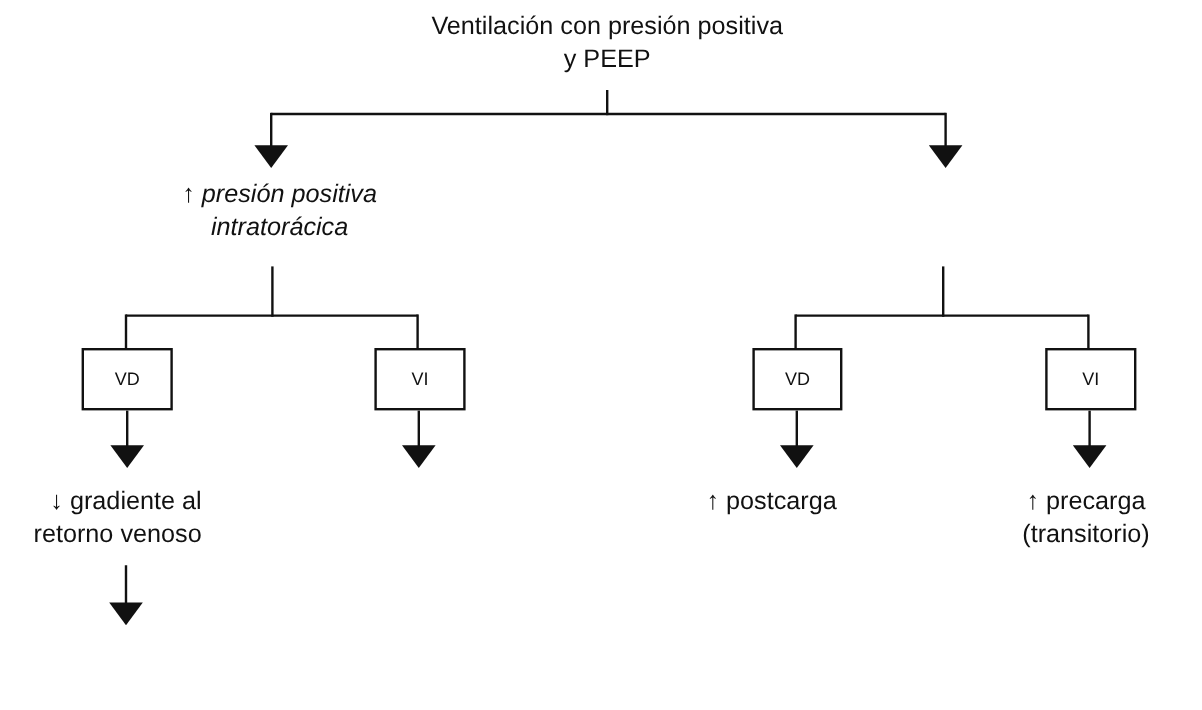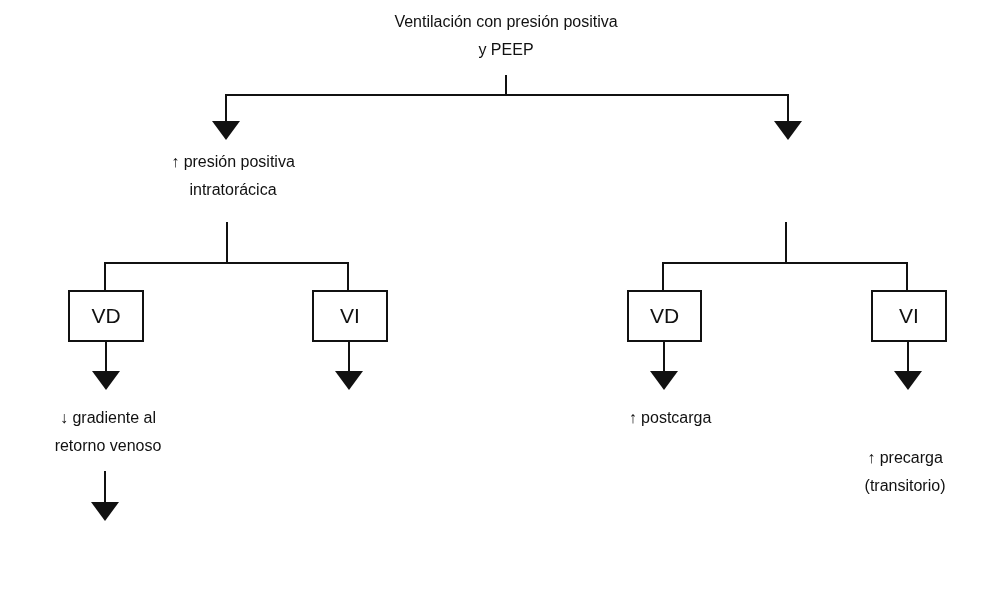--- a/index.html
+++ b/index.html
@@ -26,37 +26,37 @@
     stroke-width:2;
     fill:none;
   }
   .connectors path.head{
     fill:var(--ink);
     stroke:none;
   }
   .label{
     position:absolute;
     transform:translateX(-50%);
-    font-size:16px;
+    font-size:21px;
     line-height:28px;
     text-align:center;
     white-space:pre-line;
     letter-spacing:0px;
   }
   .node-box{
     position:absolute;
     box-sizing:border-box;
     width:76px;
     height:52px;
     border:2px solid var(--ink);
     background:var(--bg);
     display:flex;
     align-items:center;
     justify-content:center;
-    font-size:21px;
+    font-size:15px;
   }
 </style>
 </head>
 <body>
 
 <div class="stage">
 
   <svg class="connectors" viewBox="0 0 1002 592" xmlns="http://www.w3.org/2000/svg">
 
     <g>
@@ -101,28 +101,28 @@
 
     <g>
       <path d="M105 471 V504"></path>
       <path class="head" d="M91 502 L119 502 L105 521 Z"></path>
     </g>
   </svg>
 
   <div class="label" style="left:506px;top:8px;">Ventilación con presión positiva
 y PEEP</div>
 
-  <div class="label" style="left:233px;top:148px;">↑ presión positiva
+  <div class="label" style="left:233px;top:148px;font-style:italic;">↑ presión positiva
 intratorácica</div>
 
   <div class="node-box" style="left:68px;top:290px;">VD</div>
   <div class="node-box" style="left:312px;top:290px;">VI</div>
   <div class="node-box" style="left:627px;top:290px;width:75px;">VD</div>
   <div class="node-box" style="left:871px;top:290px;">VI</div>
 
-  <div class="label" style="left:108px;top:404px;">↓ gradiente al
+  <div class="label" style="left:98px;top:404px;text-align:right;">↓ gradiente al
 retorno venoso</div>
-  <div class="label" style="left:670px;top:404px;">↑ postcarga</div>
-  <div class="label" style="left:905px;top:404px;margin-top:40px;">↑ precarga
+  <div class="label" style="left:643px;top:404px;">↑ postcarga</div>
+  <div class="label" style="left:905px;top:404px;">↑ precarga
 (transitorio)</div>
 
 
 </div>
 
 </body></html>

